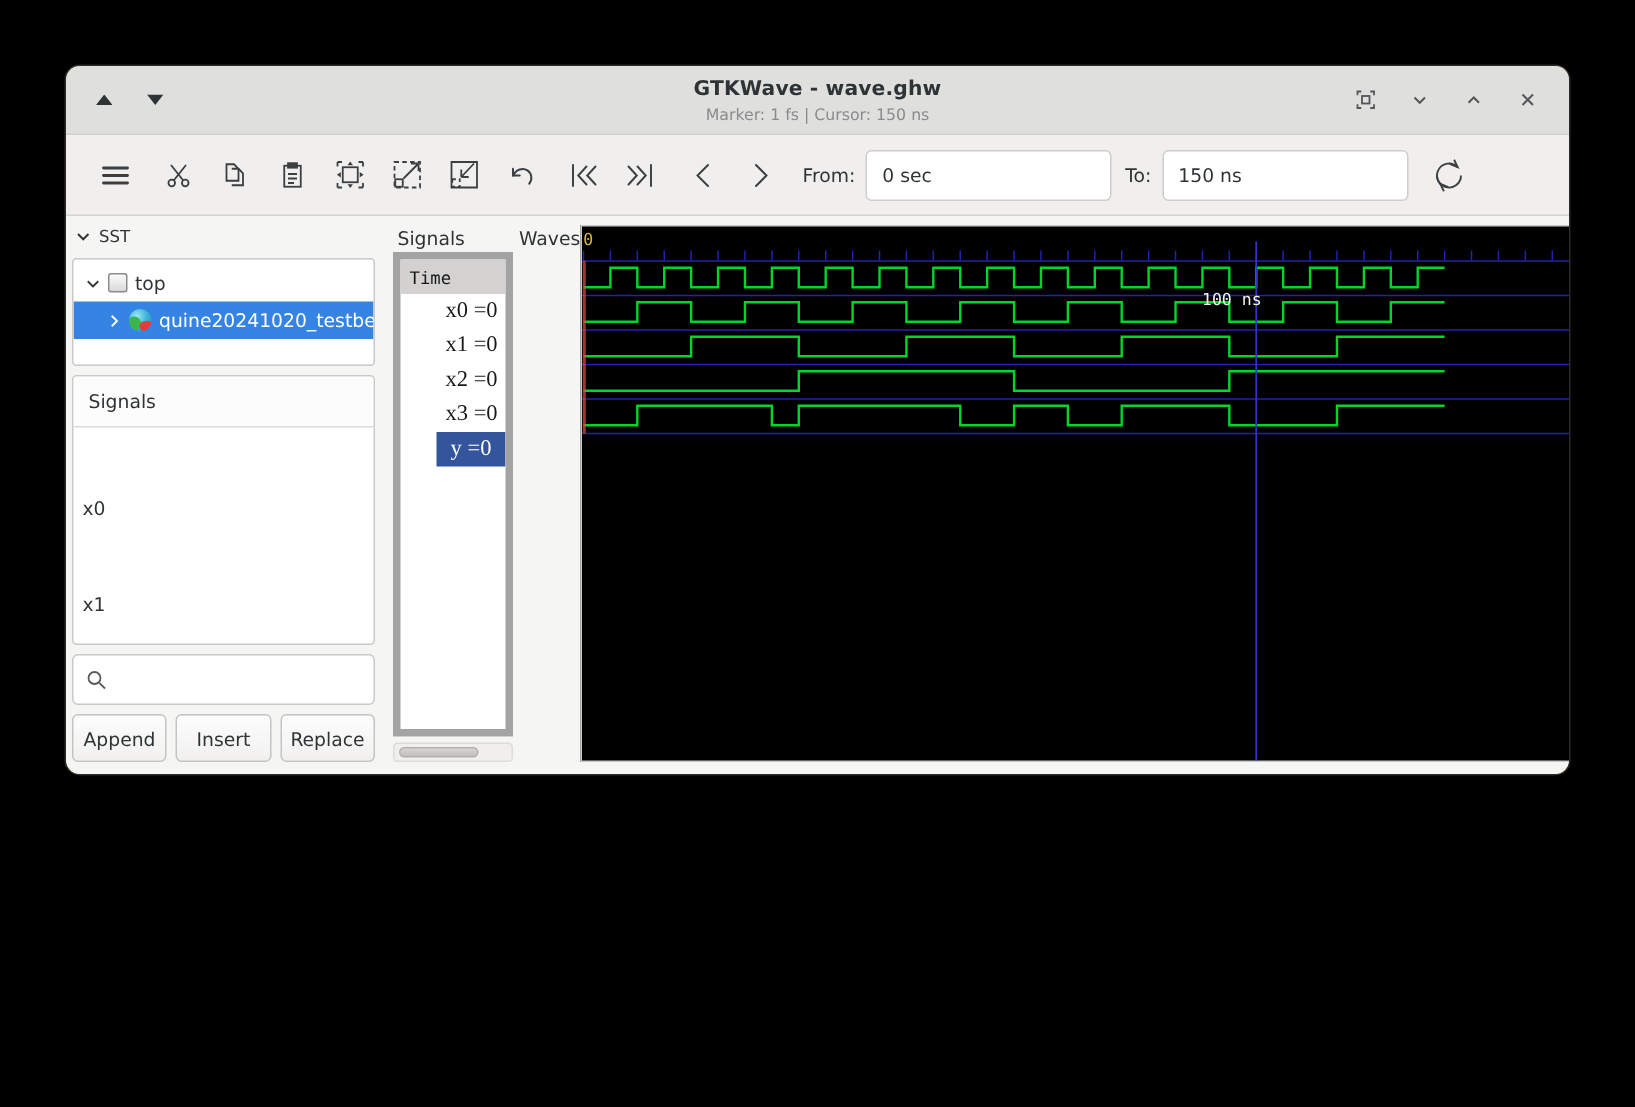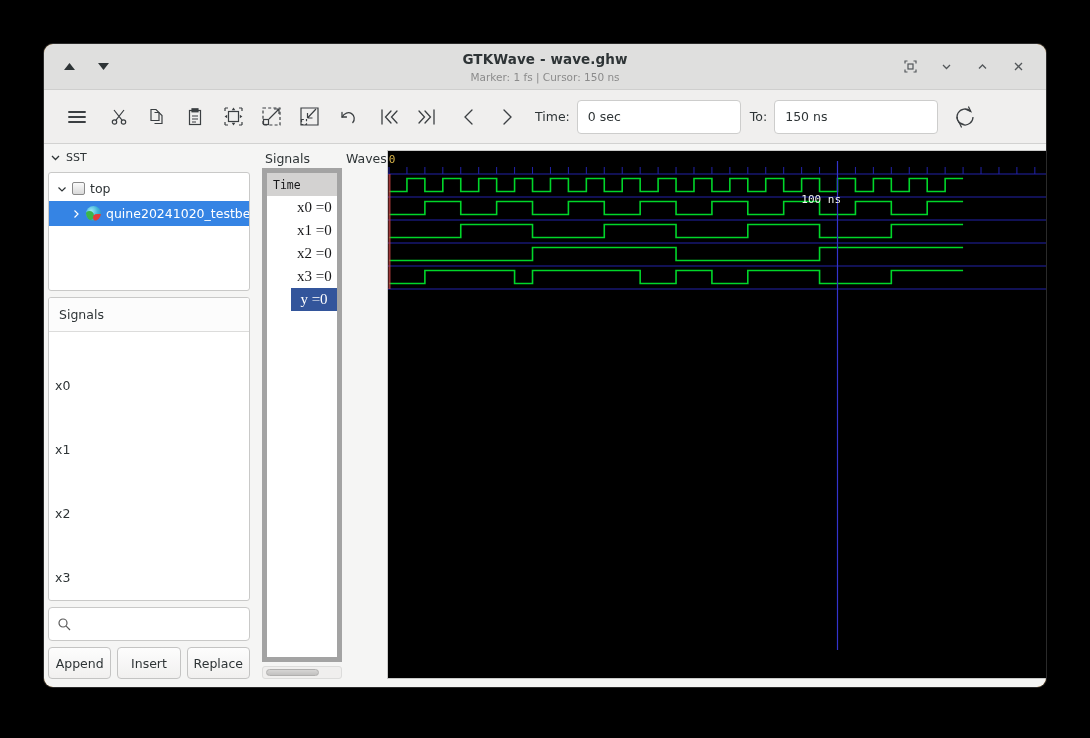--- a/index.html
+++ b/index.html
@@ -5,21 +5,21 @@
   * { box-sizing: border-box; margin: 0; padding: 0; }
   html, body {
     width: 1090px; height: 738px;
     background: #000;
     font-family: "DejaVu Sans", sans-serif;
     overflow: hidden;
   }
   .window {
     position: absolute;
     left: 44px; top: 44px;
-    width: 1002px; height: 643px;
+    width: 1002px; height: 472px;
     background: #a16207;
     border-radius: 9px;
     box-shadow: 0 0 0 1px #2a2a2a;
     overflow: hidden;
     display: flex;
     flex-direction: column;
   }
   
   .titlebar {
     height: 46px;
@@ -388,21 +388,21 @@
       <svg width="22" height="22" viewBox="0 0 22 22" fill="none" stroke="#3b3f42" stroke-width="1.3" stroke-linecap="round">
         <path d="M14 4L7 11l7 7"></path>
         </svg>
     </div>
     <div class="tbtn">
       <svg width="22" height="22" viewBox="0 0 22 22" fill="none" stroke="#3b3f42" stroke-width="1.3" stroke-linecap="round">
         <path d="M8 4l7 7-7 7"></path>
         </svg>
     </div>
 
-    <div class="fld-label">Time:</div>
+    <div class="fld-label">From:</div>
     <div class="fld from">0 sec</div>
     <div class="fld-label">To:</div>
     <div class="fld to">150 ns</div>
     <div class="tbtn" style="margin-left:8px">
       <svg width="24" height="24" viewBox="0 0 24 24" fill="none" stroke="#3b3f42" stroke-width="1.25">
         <path d="M20 12a8 8 0 1 1-2.4-5.7"></path>
           <path d="M12.5 4.2L17.8 6.5 15.4 1.5"></path>
         <path d="M4 12a8 8 0 0 0 2.4 5.7"></path>
           <path d="M11.5 19.8L6.2 17.5l2.4 5"></path>
         </svg>

